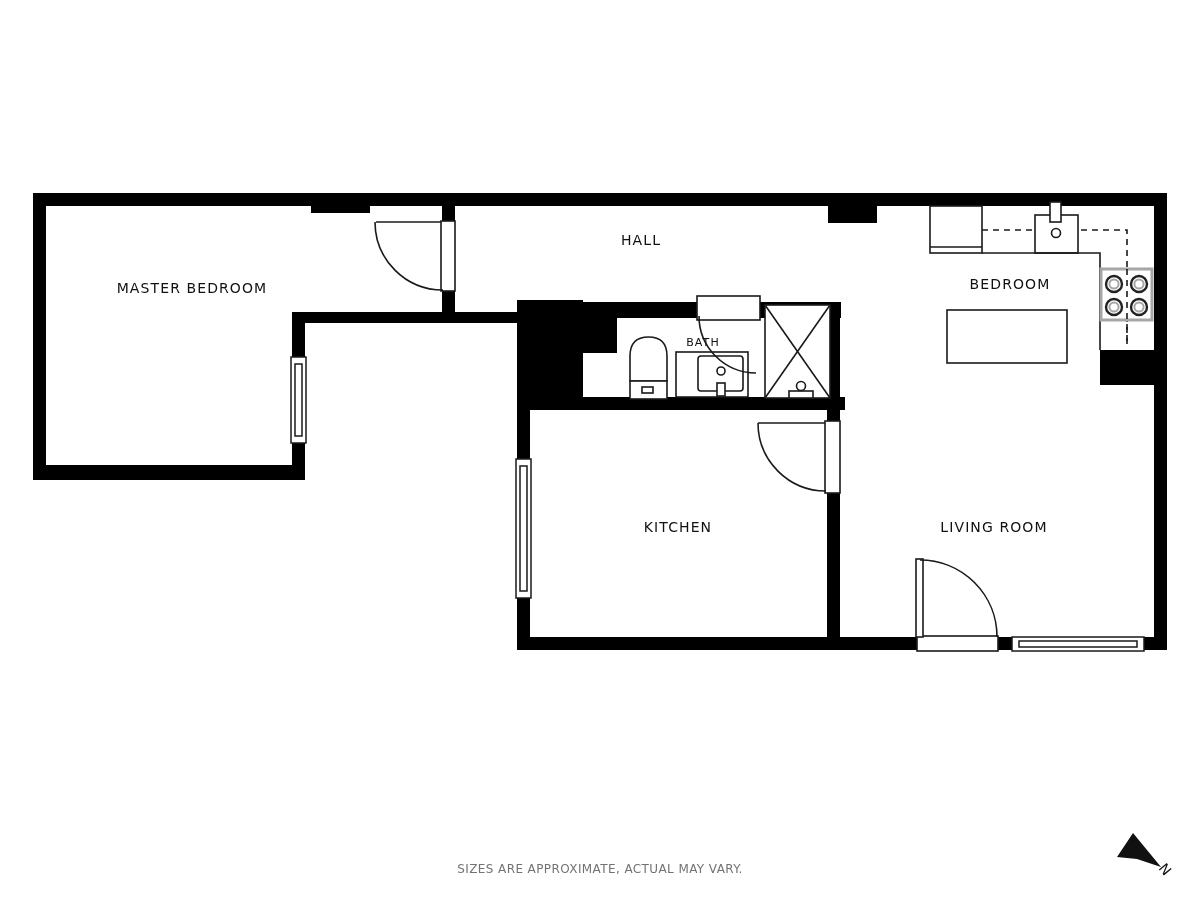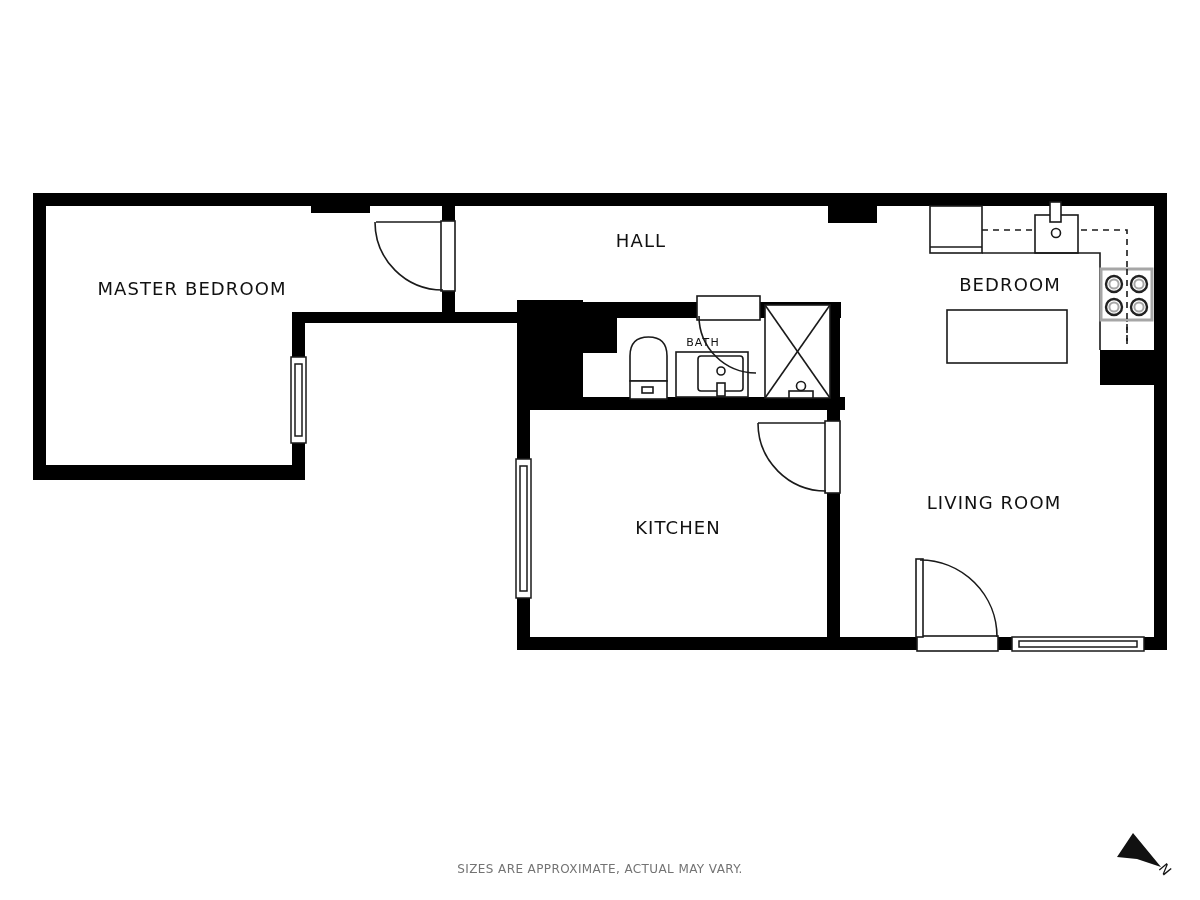--- a/index.html
+++ b/index.html
@@ -1,19 +1,19 @@
 <!DOCTYPE html>
 <html><head>
 <meta charset="utf-8">
 <style>
   html,body{margin:0;padding:0;background:#fff;}
   #stage{position:relative;width:1200px;height:900px;background:#fff;overflow:hidden;
          font-family:"DejaVu Sans","Liberation Sans",sans-serif;}
   #plan-svg{position:absolute;left:0;top:0;}
-  .room-label{position:absolute;transform:translate(-50%,-50%);font-size:18px;
+  .room-label{position:absolute;transform:translate(-50%,-50%);font-size:14px;
               letter-spacing:1.1px;color:#111;white-space:nowrap;}
   .room-label.small{font-size:11px;}
   #disclaimer{position:absolute;left:600px;top:869px;transform:translate(-50%,-50%);
               font-size:12px;letter-spacing:0.4px;color:#737373;white-space:nowrap;}
 </style>
 </head>
 <body>
 
 <div id="stage">
 
@@ -120,17 +120,17 @@
       <polygon points="1133,833 1161,867 1137,859 1117,857" fill="#111"></polygon>
       <text x="1162" y="876" font-size="14" fill="#111" transform="rotate(50 1168 868)" font-family="DejaVu Sans, Liberation Sans, sans-serif">N</text>
     </g>
   </svg>
 
   <div class="room-label" style="left:192px;top:288px;">MASTER BEDROOM</div>
   <div class="room-label" style="left:641px;top:240px;">HALL</div>
   <div class="room-label" style="left:1010px;top:284px;">BEDROOM</div>
   <div class="room-label small" style="left:703px;top:342px;">BATH</div>
   <div class="room-label" style="left:678px;top:527px;">KITCHEN</div>
-  <div class="room-label" style="left:994px;top:502px;text-align:right;">LIVING ROOM</div>
+  <div class="room-label" style="left:994px;top:527px;text-align:right;">LIVING ROOM</div>
 
   <div id="disclaimer">SIZES ARE APPROXIMATE, ACTUAL MAY VARY.</div>
 
 </div>
 
 </body></html>

